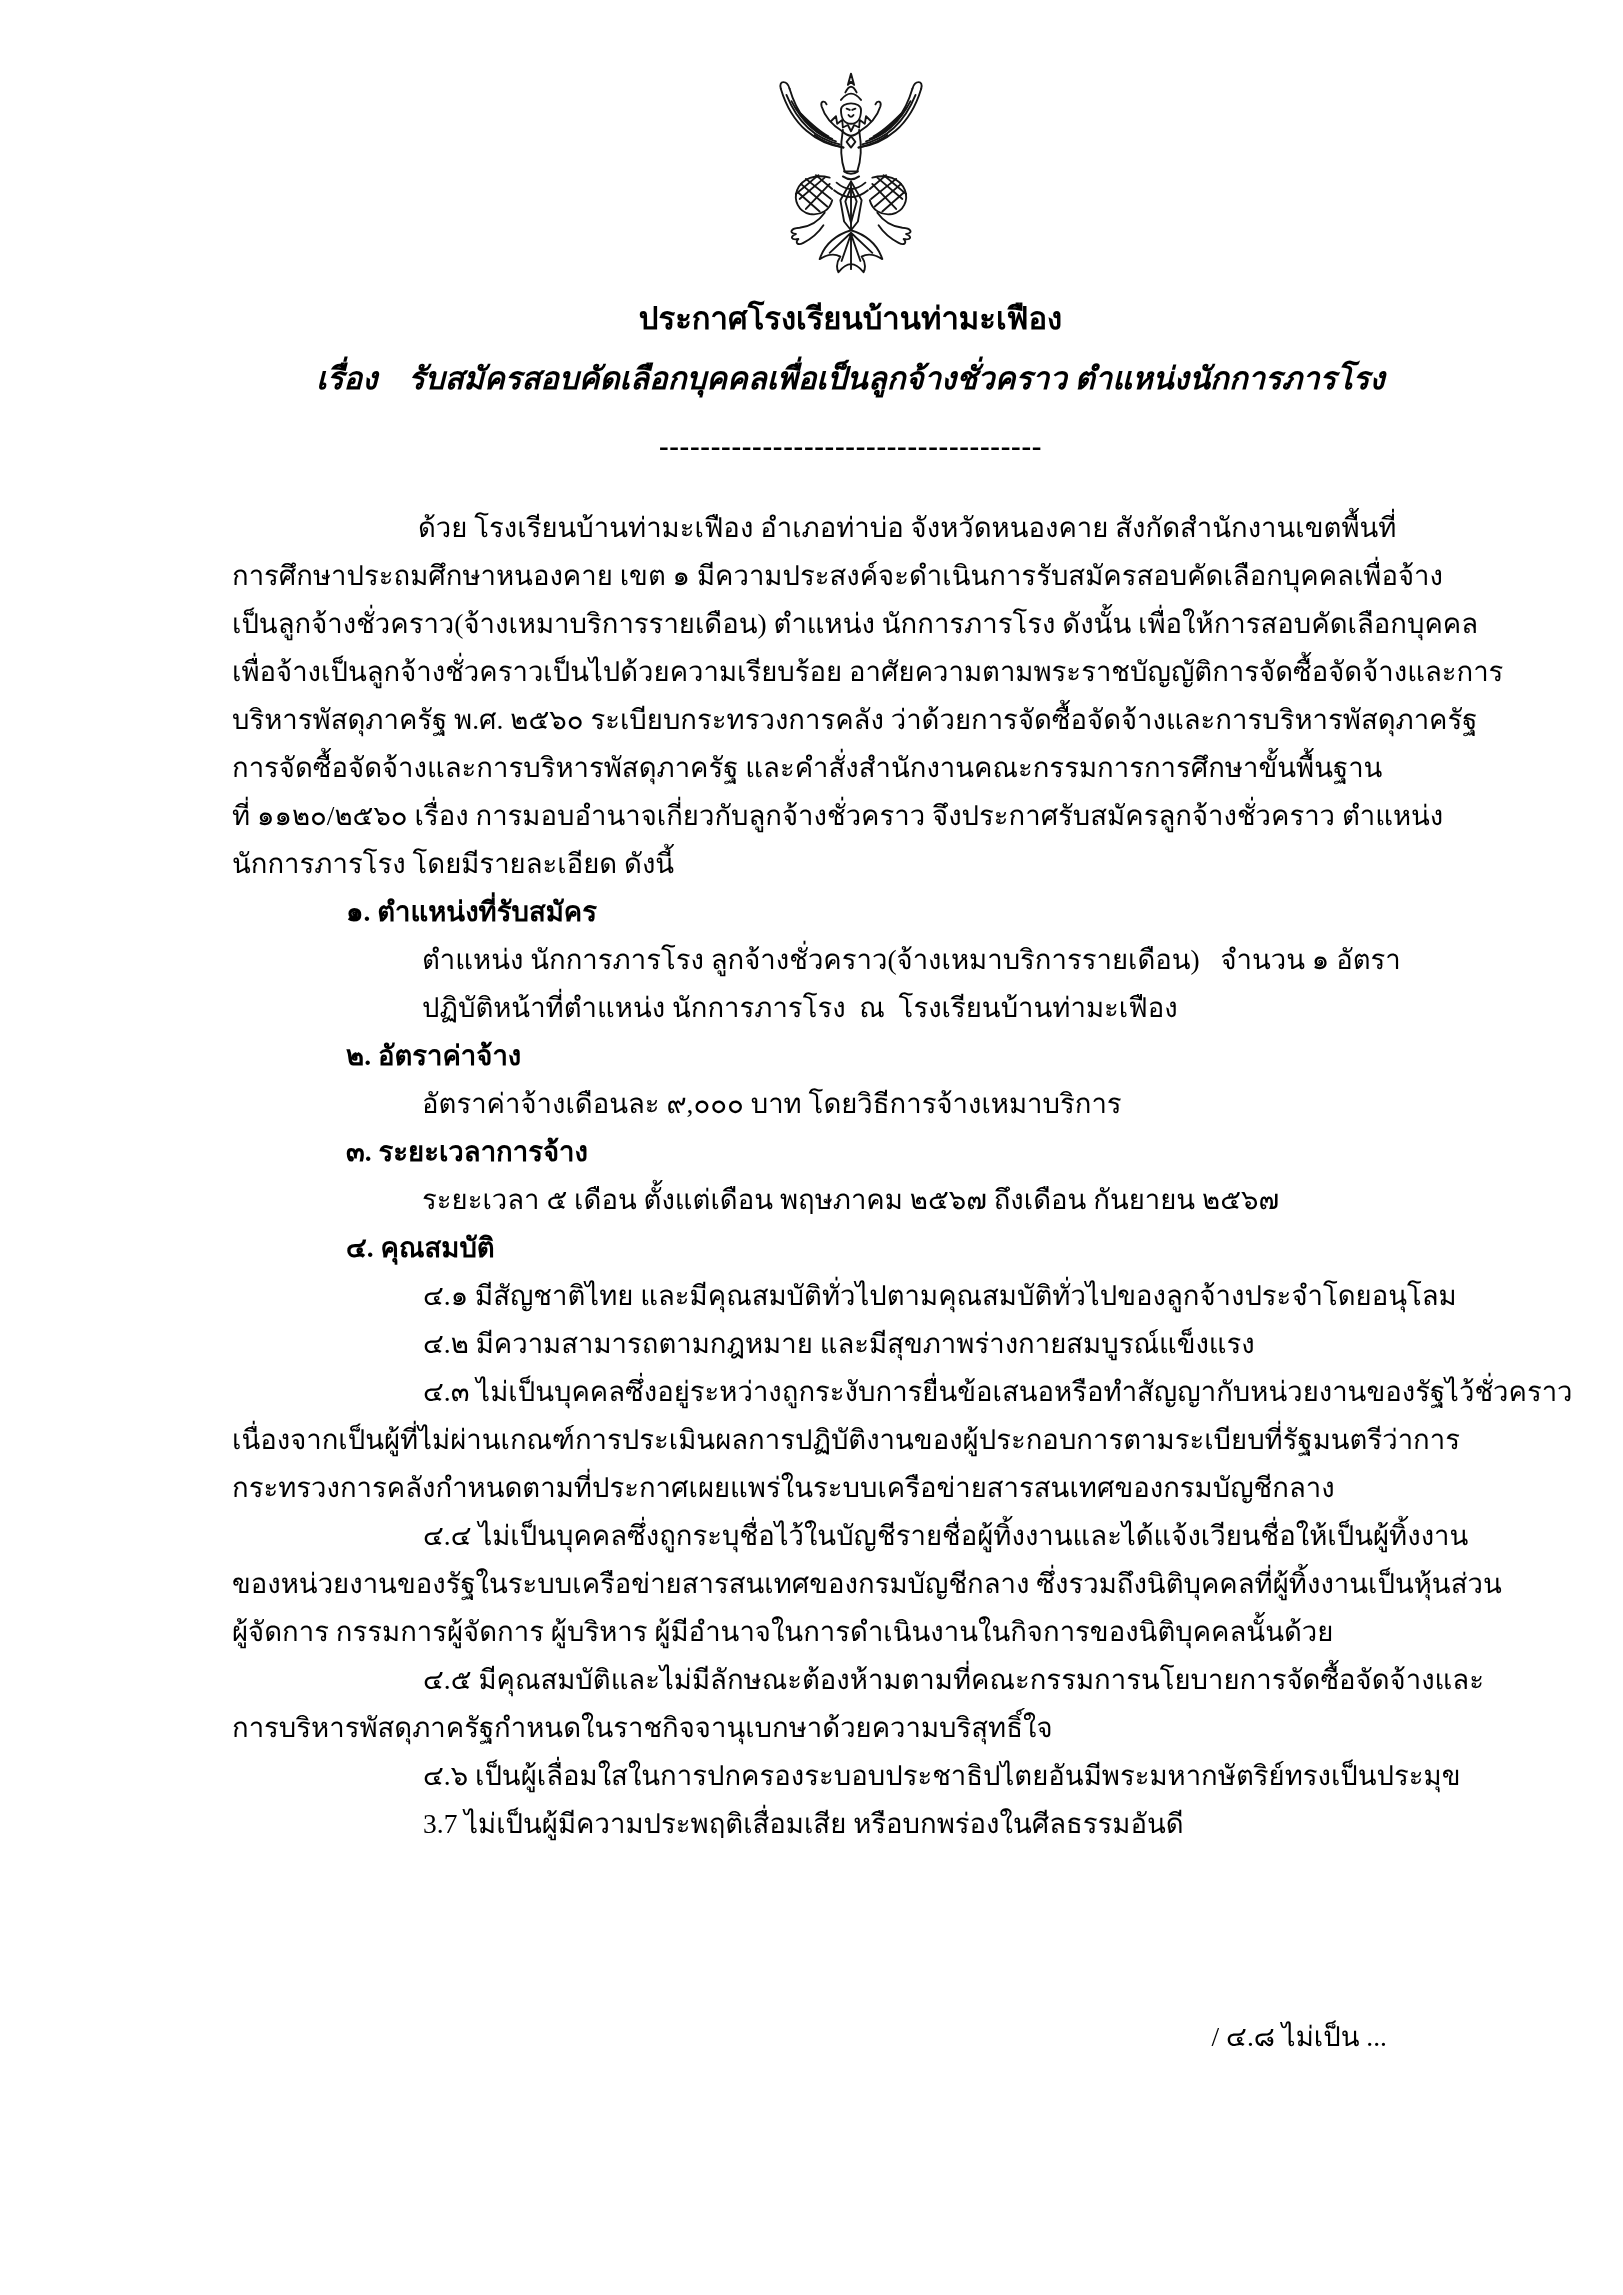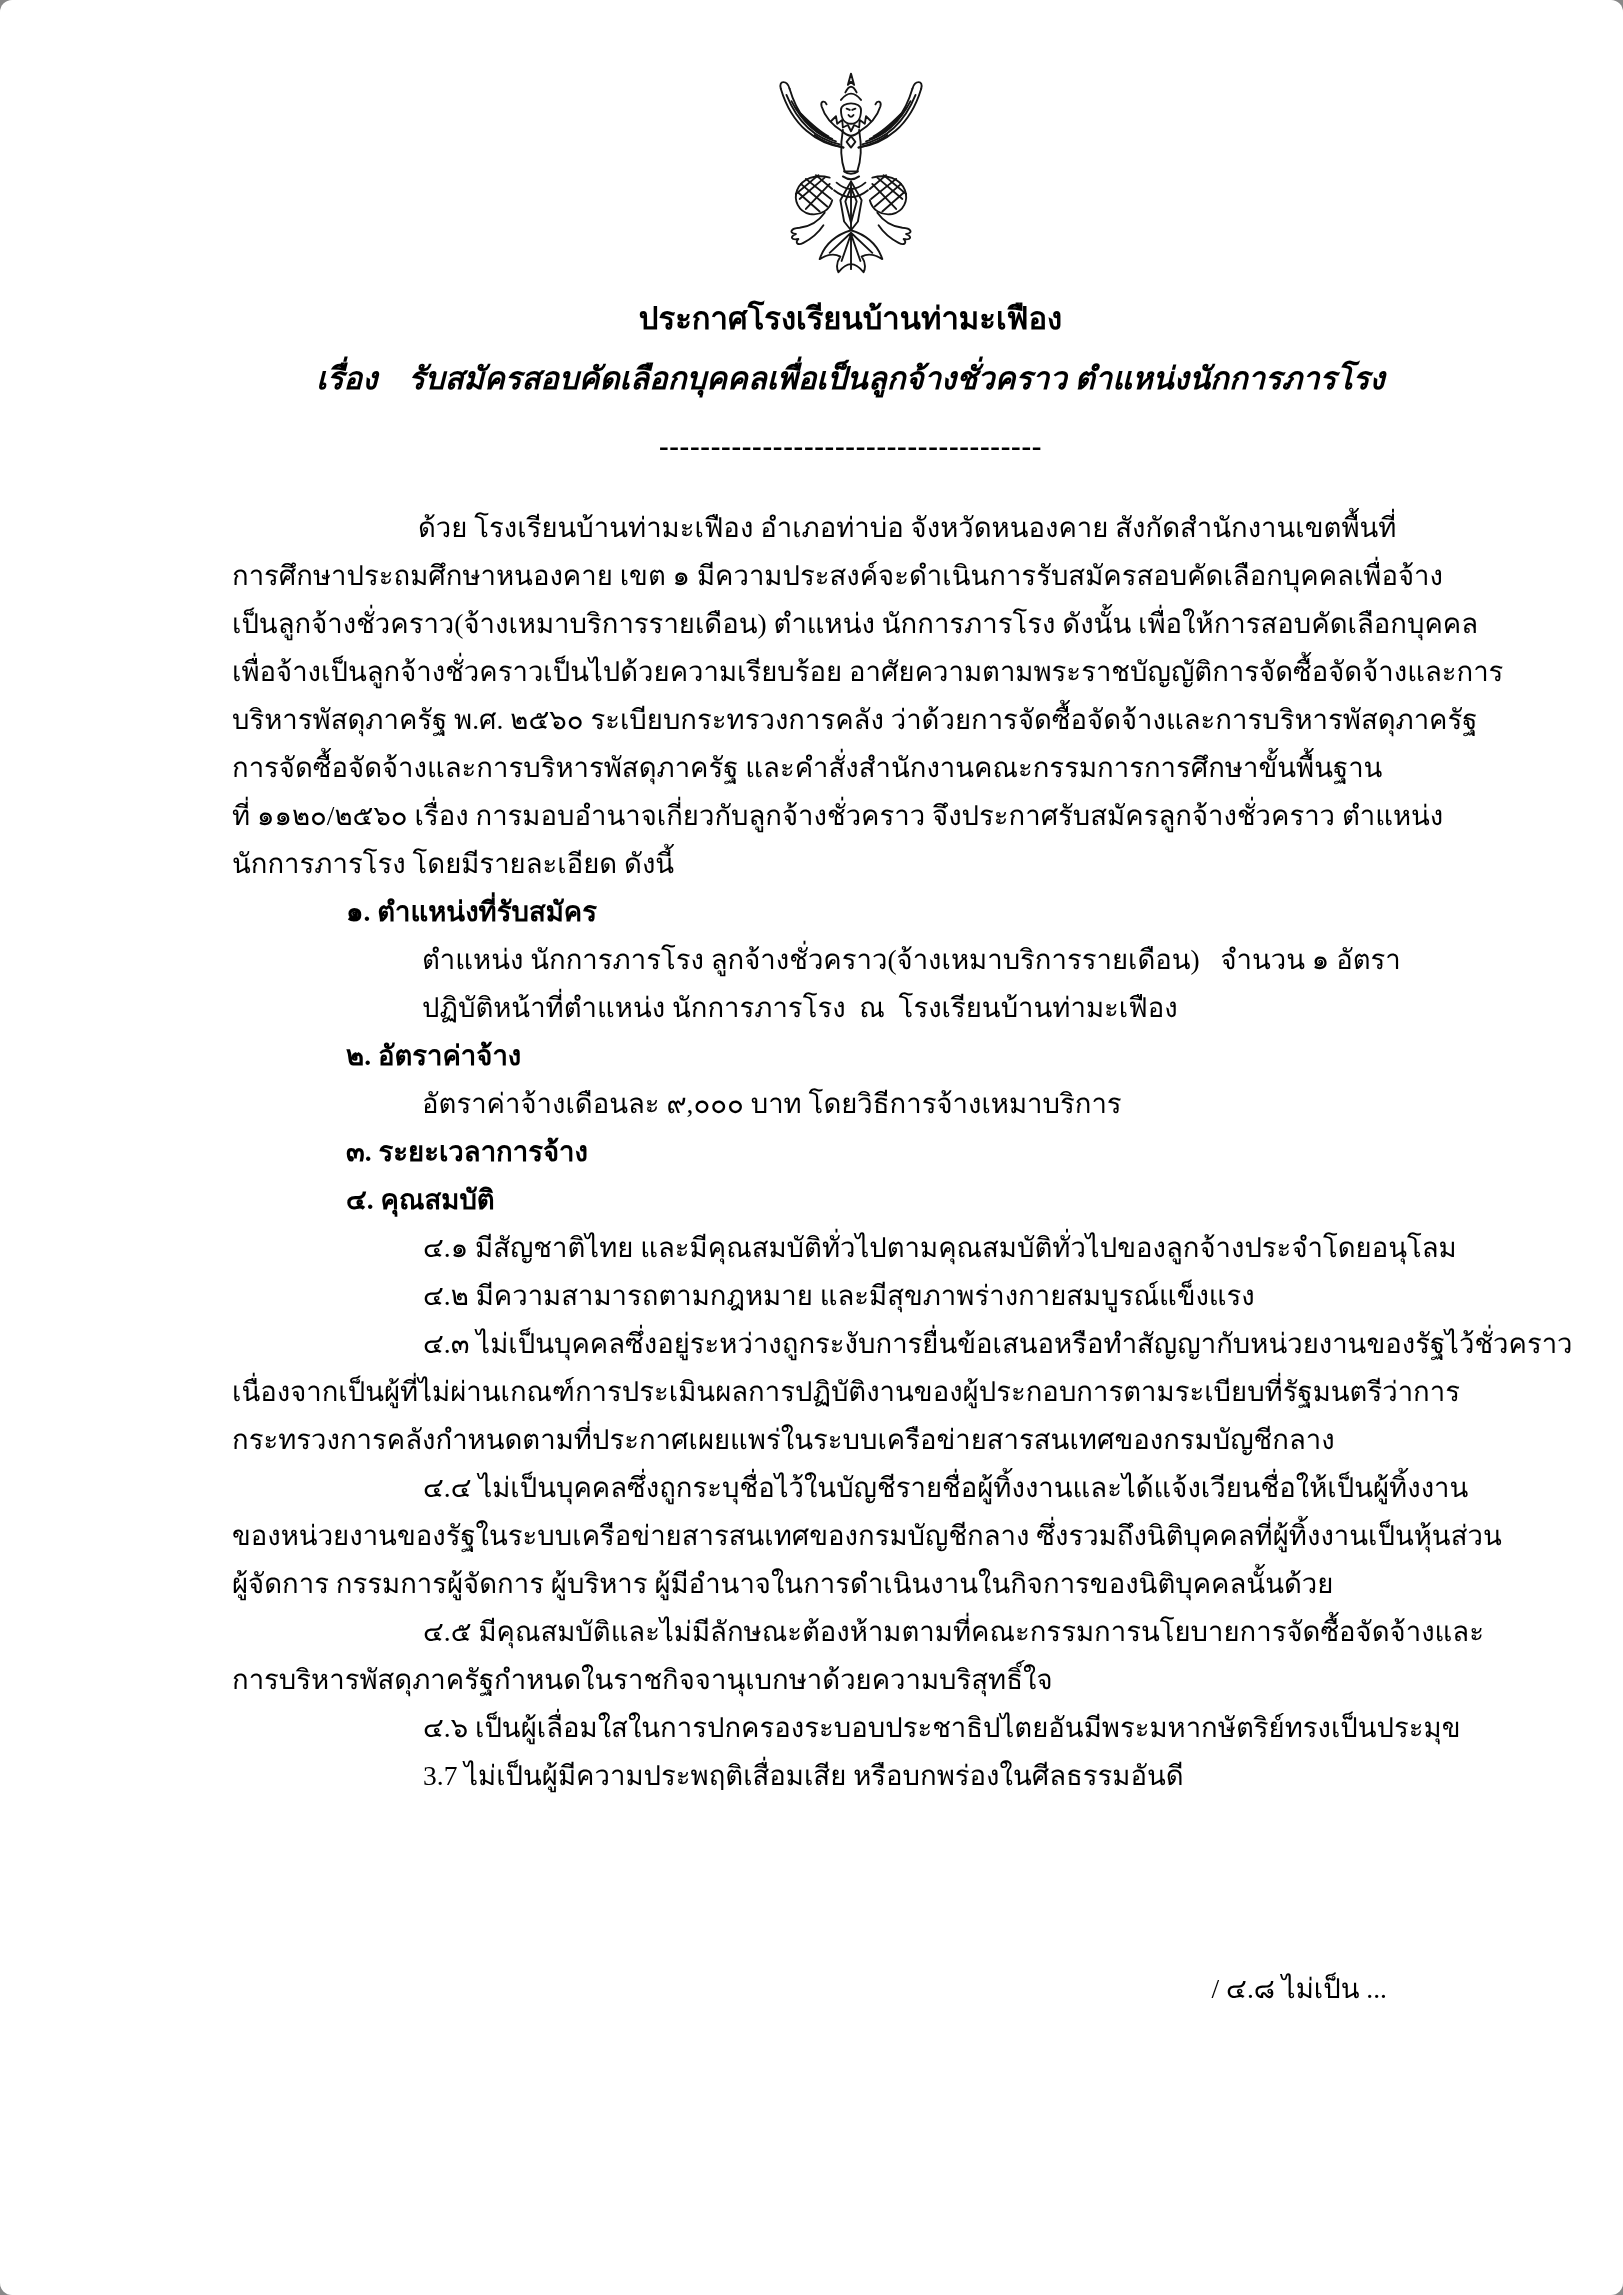--- a/index.html
+++ b/index.html
@@ -9,21 +9,20 @@
   }
   .page {
     position: relative;
     width: 1623px;
     height: 2295px;
     margin: 0 auto;
     background: #ffffff;
     color: #000000;
     overflow: hidden;
     font-family: "Liberation Serif", "DejaVu Serif", serif;
-    border-radius: 12px;
   }
   .content {
     padding-left: 232px;
     padding-right: 154px;
   }
   .emblem-wrap {
     padding-top: 68px;
     height: 217px;
     text-align: center;
   }
@@ -139,20 +138,21 @@
       <div class="line flush">นักการภารโรง โดยมีรายละเอียด ดังนี้</div>
 
       <div class="line heading">๑. ตำแหน่งที่รับสมัคร</div>
       <div class="line sub">ตำแหน่ง นักการภารโรง ลูกจ้างชั่วคราว(จ้างเหมาบริการรายเดือน)&nbsp;&nbsp; จำนวน ๑ อัตรา</div>
       <div class="line sub">ปฏิบัติหน้าที่ตำแหน่ง นักการภารโรง&nbsp; ณ&nbsp; โรงเรียนบ้านท่ามะเฟือง</div>
 
       <div class="line heading">๒. อัตราค่าจ้าง</div>
       <div class="line sub">อัตราค่าจ้างเดือนละ ๙,๐๐๐ บาท โดยวิธีการจ้างเหมาบริการ</div>
 
       <div class="line heading">๓. ระยะเวลาการจ้าง</div>
+      <div class="line sub">ระยะเวลา ๕ เดือน ตั้งแต่เดือน พฤษภาคม ๒๕๖๗ ถึงเดือน กันยายน ๒๕๖๗</div>
 
       <div class="line heading">๔. คุณสมบัติ</div>
       <div class="line clause">๔.๑ มีสัญชาติไทย และมีคุณสมบัติทั่วไปตามคุณสมบัติทั่วไปของลูกจ้างประจำโดยอนุโลม</div>
       <div class="line clause">๔.๒ มีความสามารถตามกฎหมาย และมีสุขภาพร่างกายสมบูรณ์แข็งแรง</div>
       <div class="line clause">๔.๓ ไม่เป็นบุคคลซึ่งอยู่ระหว่างถูกระงับการยื่นข้อเสนอหรือทำสัญญากับหน่วยงานของรัฐไว้ชั่วคราว</div>
       <div class="line flush">เนื่องจากเป็นผู้ที่ไม่ผ่านเกณฑ์การประเมินผลการปฏิบัติงานของผู้ประกอบการตามระเบียบที่รัฐมนตรีว่าการ</div>
       <div class="line flush">กระทรวงการคลังกำหนดตามที่ประกาศเผยแพร่ในระบบเครือข่ายสารสนเทศของกรมบัญชีกลาง</div>
       <div class="line clause">๔.๔ ไม่เป็นบุคคลซึ่งถูกระบุชื่อไว้ในบัญชีรายชื่อผู้ทิ้งงานและได้แจ้งเวียนชื่อให้เป็นผู้ทิ้งงาน</div>
       <div class="line flush">ของหน่วยงานของรัฐในระบบเครือข่ายสารสนเทศของกรมบัญชีกลาง ซึ่งรวมถึงนิติบุคคลที่ผู้ทิ้งงานเป็นหุ้นส่วน</div>
       <div class="line flush">ผู้จัดการ กรรมการผู้จัดการ ผู้บริหาร ผู้มีอำนาจในการดำเนินงานในกิจการของนิติบุคคลนั้นด้วย</div>

